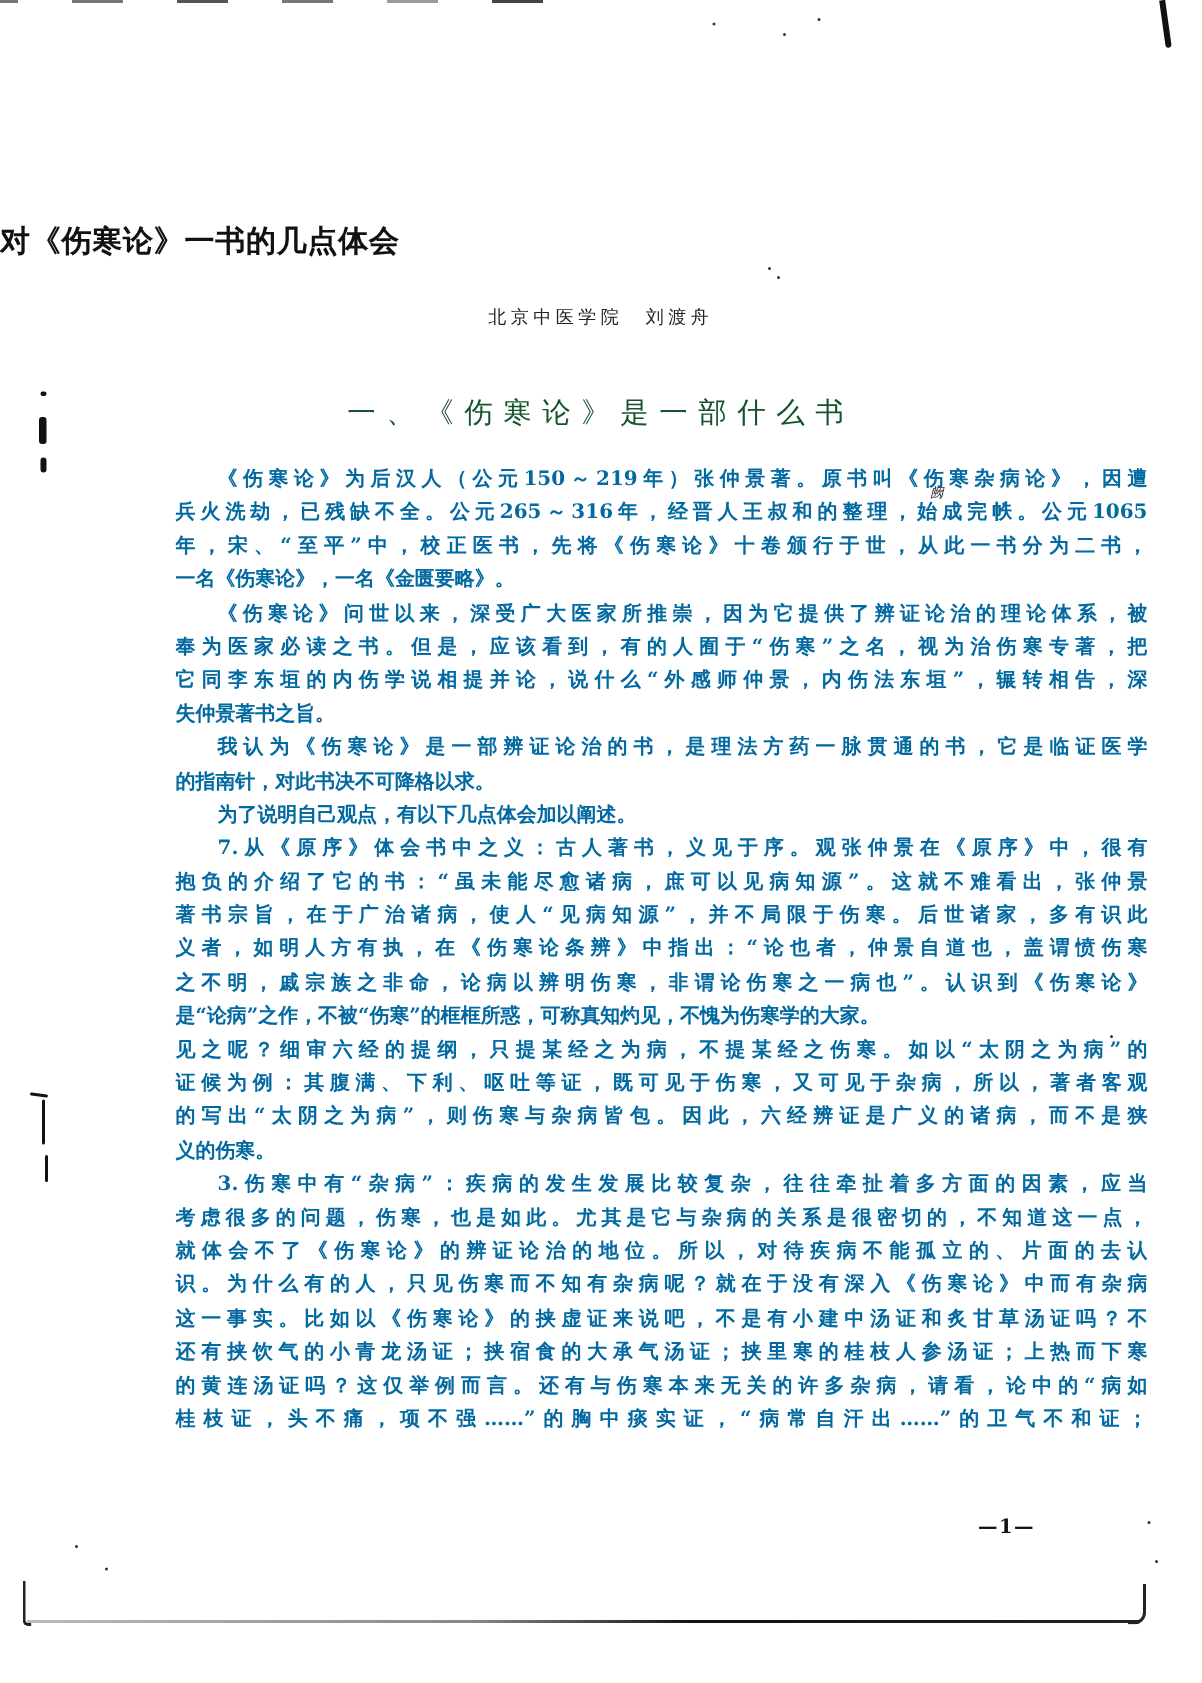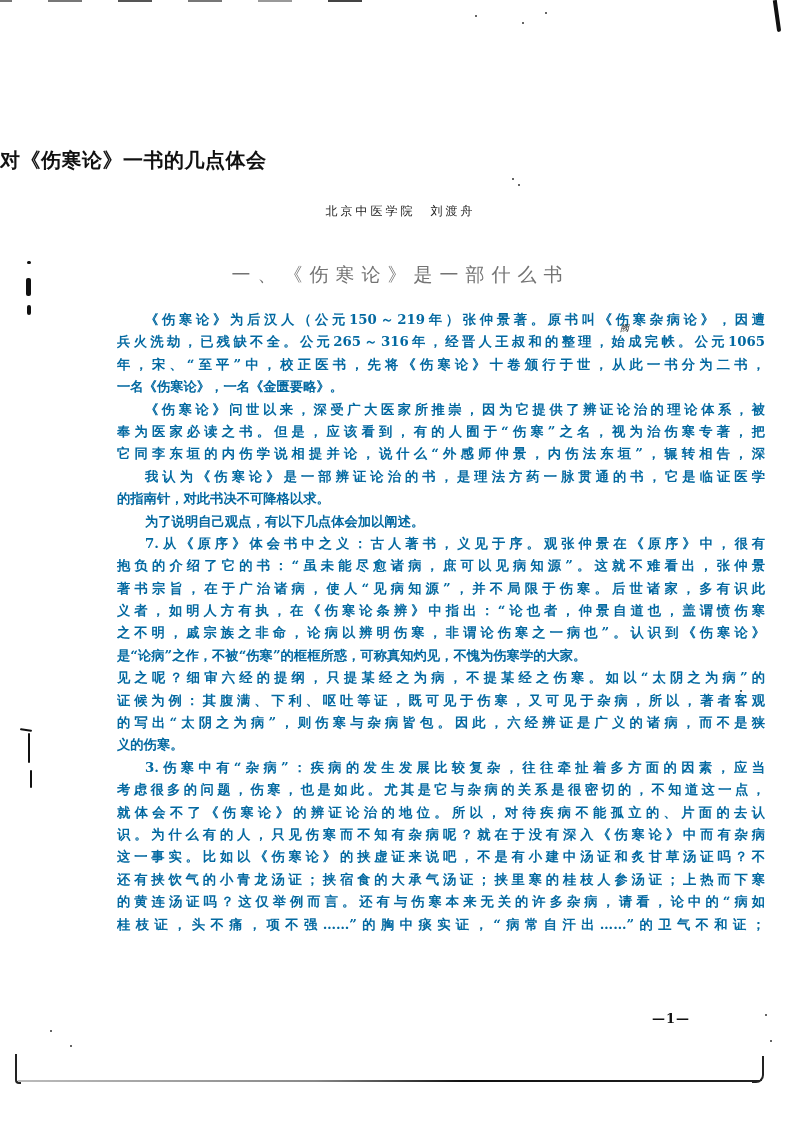--- a/index.html
+++ b/index.html
@@ -8,21 +8,21 @@
   .page { position: absolute; left: 0; top: 0; width: 801px; height: 1122px; }
 
   .top-mark { position: absolute; top: 0; height: 2px; width: 34px; background: #777; }
 
   .title { position: absolute; top: 147px; left: 0; width: 801px; 
            font-family: "DejaVu Sans", "Liberation Sans", sans-serif; font-weight: bold;
            font-size: 20px; letter-spacing: 0.5px; color: #111; }
   .author { position: absolute; top: 203px; left: 0; width: 801px; text-align: center;
             font-size: 12px; letter-spacing: 3px; color: #222; font-weight: normal; }
   .section-heading { position: absolute; top: 262px; left: 0; width: 801px; text-align: center;
-                     font-size: 19px; letter-spacing: 7px; color: #737373; }
+                     font-size: 19px; letter-spacing: 7px; color: #14532d; }
 
   .body-text { position: absolute; left: 117px; width: 648px; font-size: 13.3px; color: #0369a1; }
   .line { height: 22.4px; line-height: 22.4px; white-space: nowrap; overflow: hidden; font-weight: bold; }
   .line.indent { padding-left: 28px; }
   .line.justify { text-align: justify; text-align-last: justify; }
 
   .page-number { position: absolute; top: 1011px; left: 652px; font-size: 13px; font-weight: bold; letter-spacing: 1px; }
 
   .scan-border-bottom { position: absolute; left: 18px; top: 1080px; width: 742px; height: 2px;
                         background: linear-gradient(to right, #bbb 0%, #888 40%, #111 60%, #222 100%); }
@@ -61,20 +61,21 @@
   <div class="section-heading">一、《伤寒论》是一部什么书</div>
 
   <div class="body-text" style="top:309px;">
     <div class="line indent justify">《伤寒论》为后汉人（公元150～219年）张仲景著。原书叫《伤寒杂病论》，因遭</div>
     <div class="line justify">兵火洗劫，已残缺不全。公元265～316年，经晋人王叔和的整理，始成完帙。公元1065</div>
     <div class="line justify">年，宋、“至平”中，校正医书，先将《伤寒论》十卷颁行于世，从此一书分为二书，</div>
     <div class="line">一名《伤寒论》，一名《金匮要略》。</div>
     <div class="line indent justify">《伤寒论》问世以来，深受广大医家所推崇，因为它提供了辨证论治的理论体系，被</div>
     <div class="line justify">奉为医家必读之书。但是，应该看到，有的人囿于“伤寒”之名，视为治伤寒专著，把</div>
     <div class="line justify">它同李东垣的内伤学说相提并论，说什么“外感师仲景，内伤法东垣”，辗转相告，深</div>
+    <div class="line">失仲景著书之旨。</div>
     <div class="line indent justify">我认为《伤寒论》是一部辨证论治的书，是理法方药一脉贯通的书，它是临证医学</div>
     <div class="line">的指南针，对此书决不可降格以求。</div>
     <div class="line indent">为了说明自己观点，有以下几点体会加以阐述。</div>
     <div class="line indent justify">7.从《原序》体会书中之义：古人著书，义见于序。观张仲景在《原序》中，很有</div>
     <div class="line justify">抱负的介绍了它的书：“虽未能尽愈诸病，庶可以见病知源”。这就不难看出，张仲景</div>
     <div class="line justify">著书宗旨，在于广治诸病，使人“见病知源”，并不局限于伤寒。后世诸家，多有识此</div>
     <div class="line justify">义者，如明人方有执，在《伤寒论条辨》中指出：“论也者，仲景自道也，盖谓愤伤寒</div>
     <div class="line justify">之不明，戚宗族之非命，论病以辨明伤寒，非谓论伤寒之一病也”。认识到《伤寒论》</div>
     <div class="line">是“论病”之作，不被“伤寒”的框框所惑，可称真知灼见，不愧为伤寒学的大家。</div>
     <div class="line justify">见之呢？细审六经的提纲，只提某经之为病，不提某经之伤寒。如以“太阴之为病”的</div>

